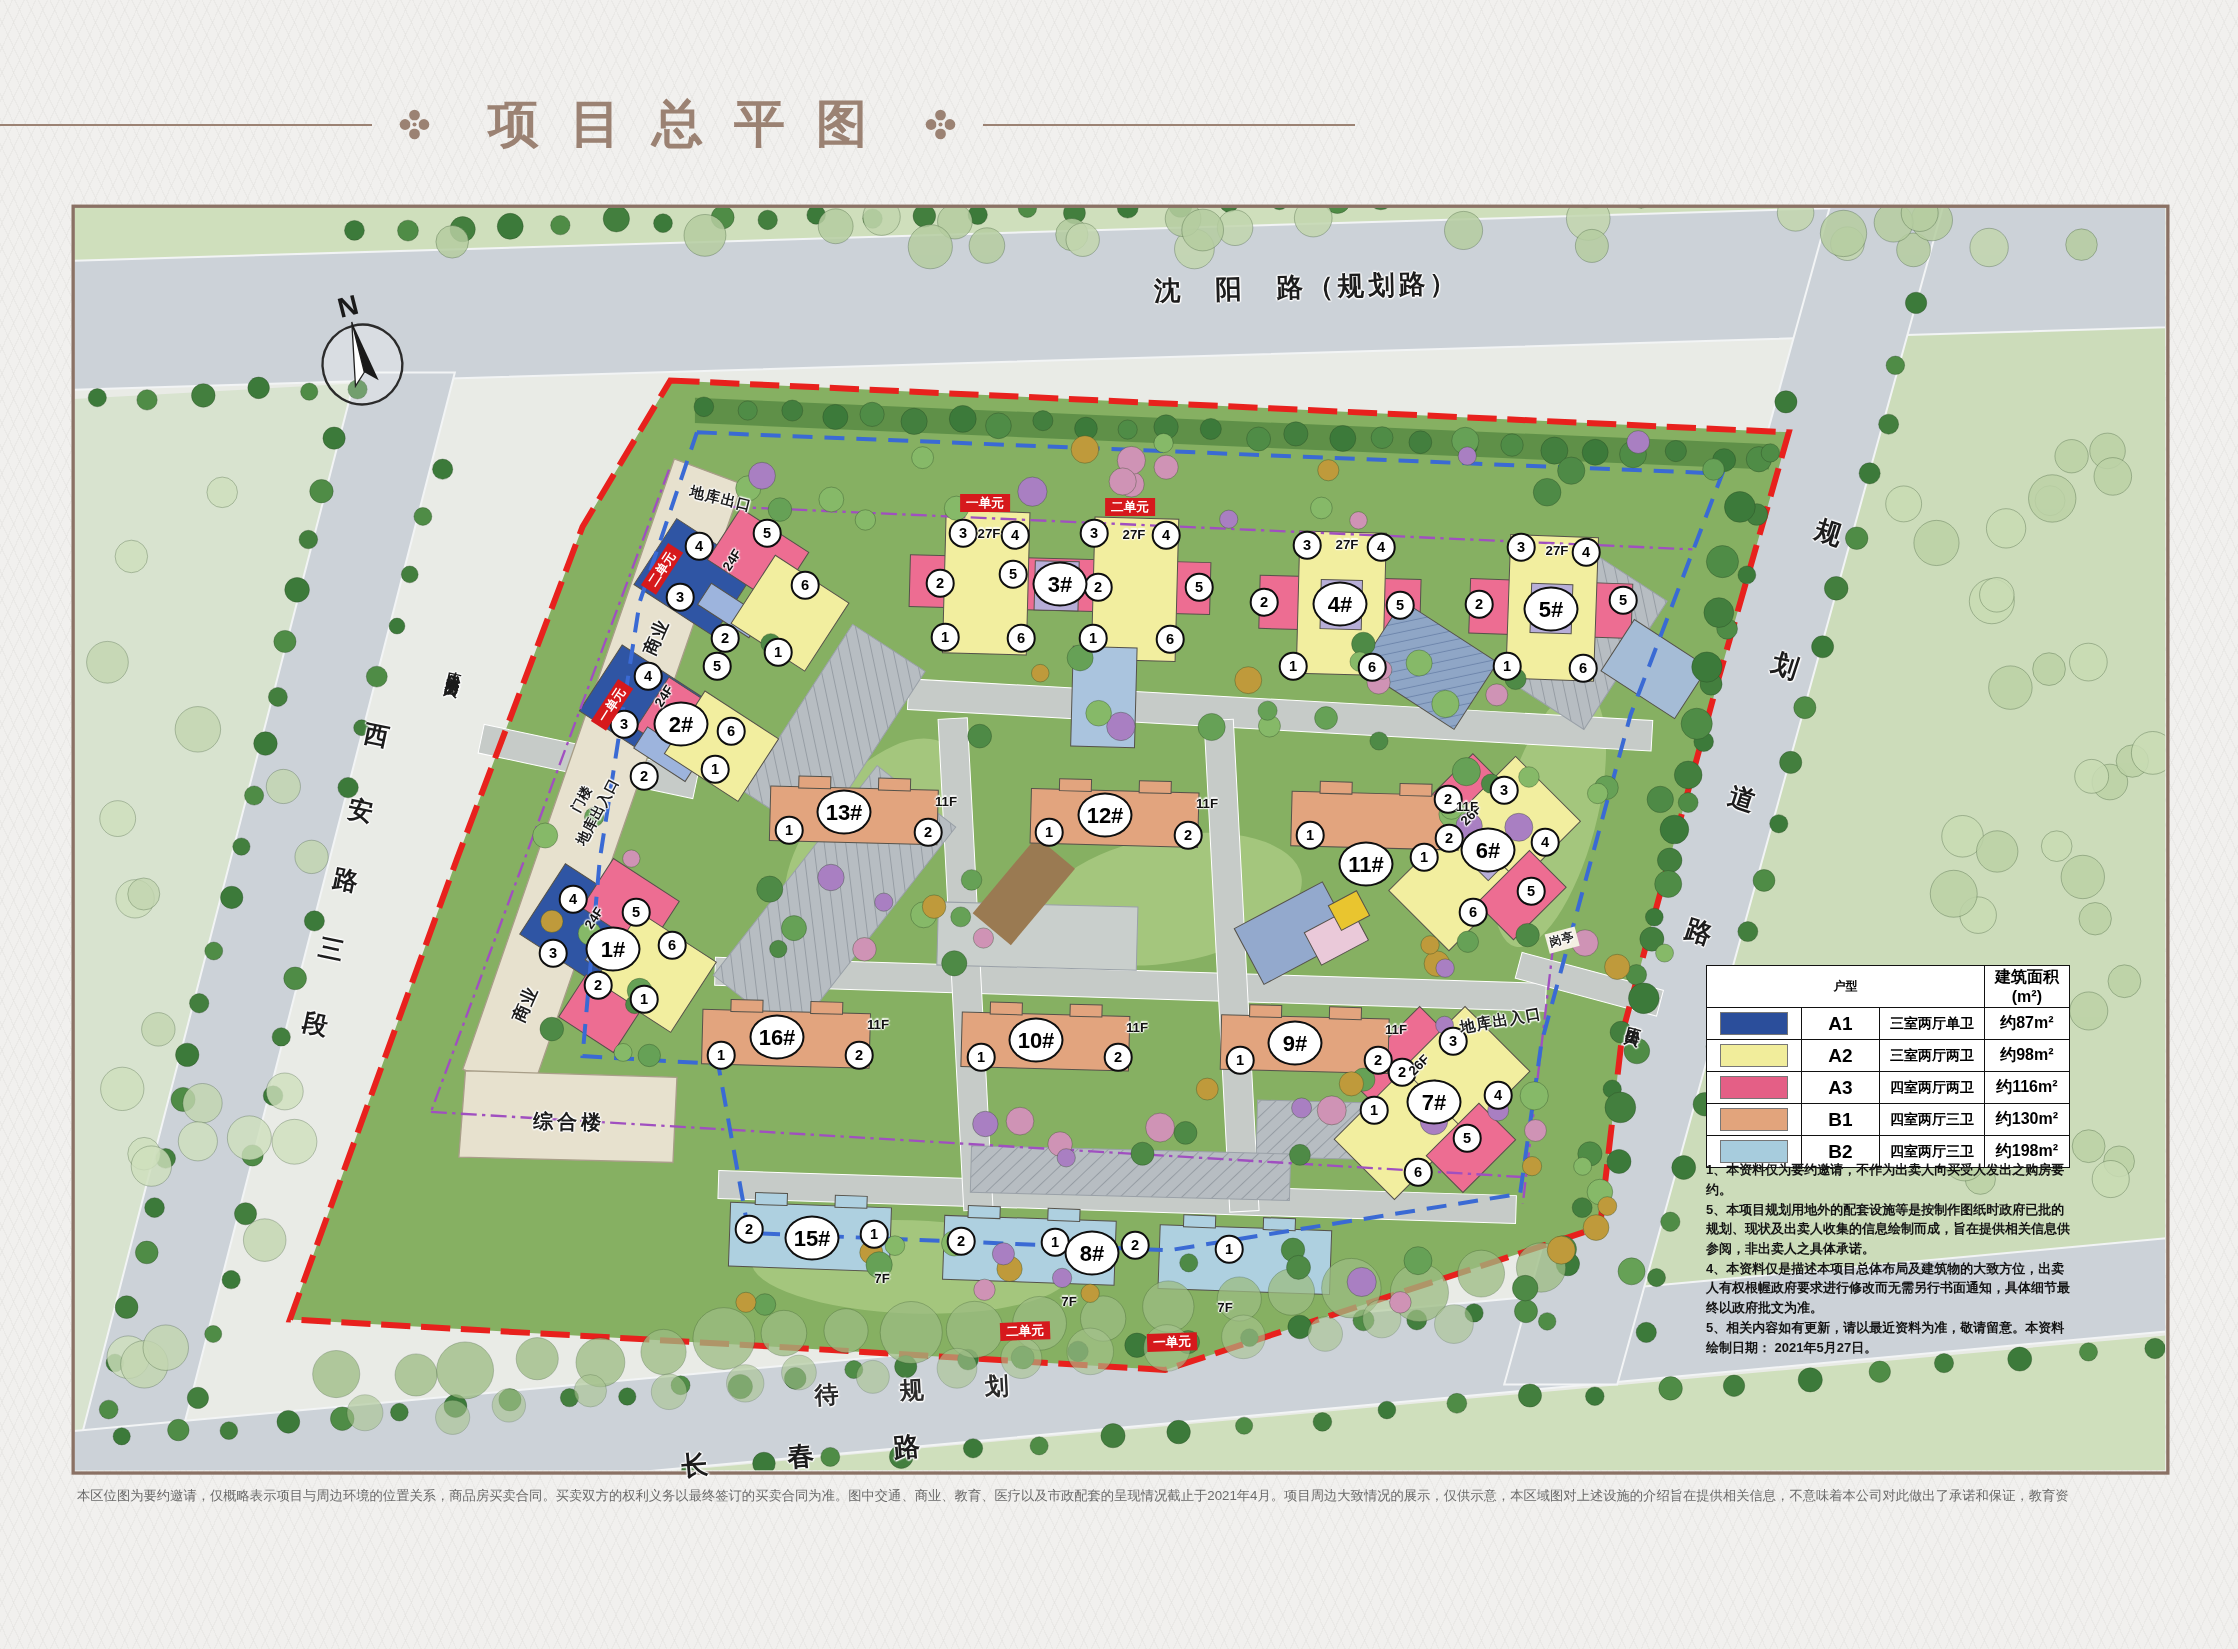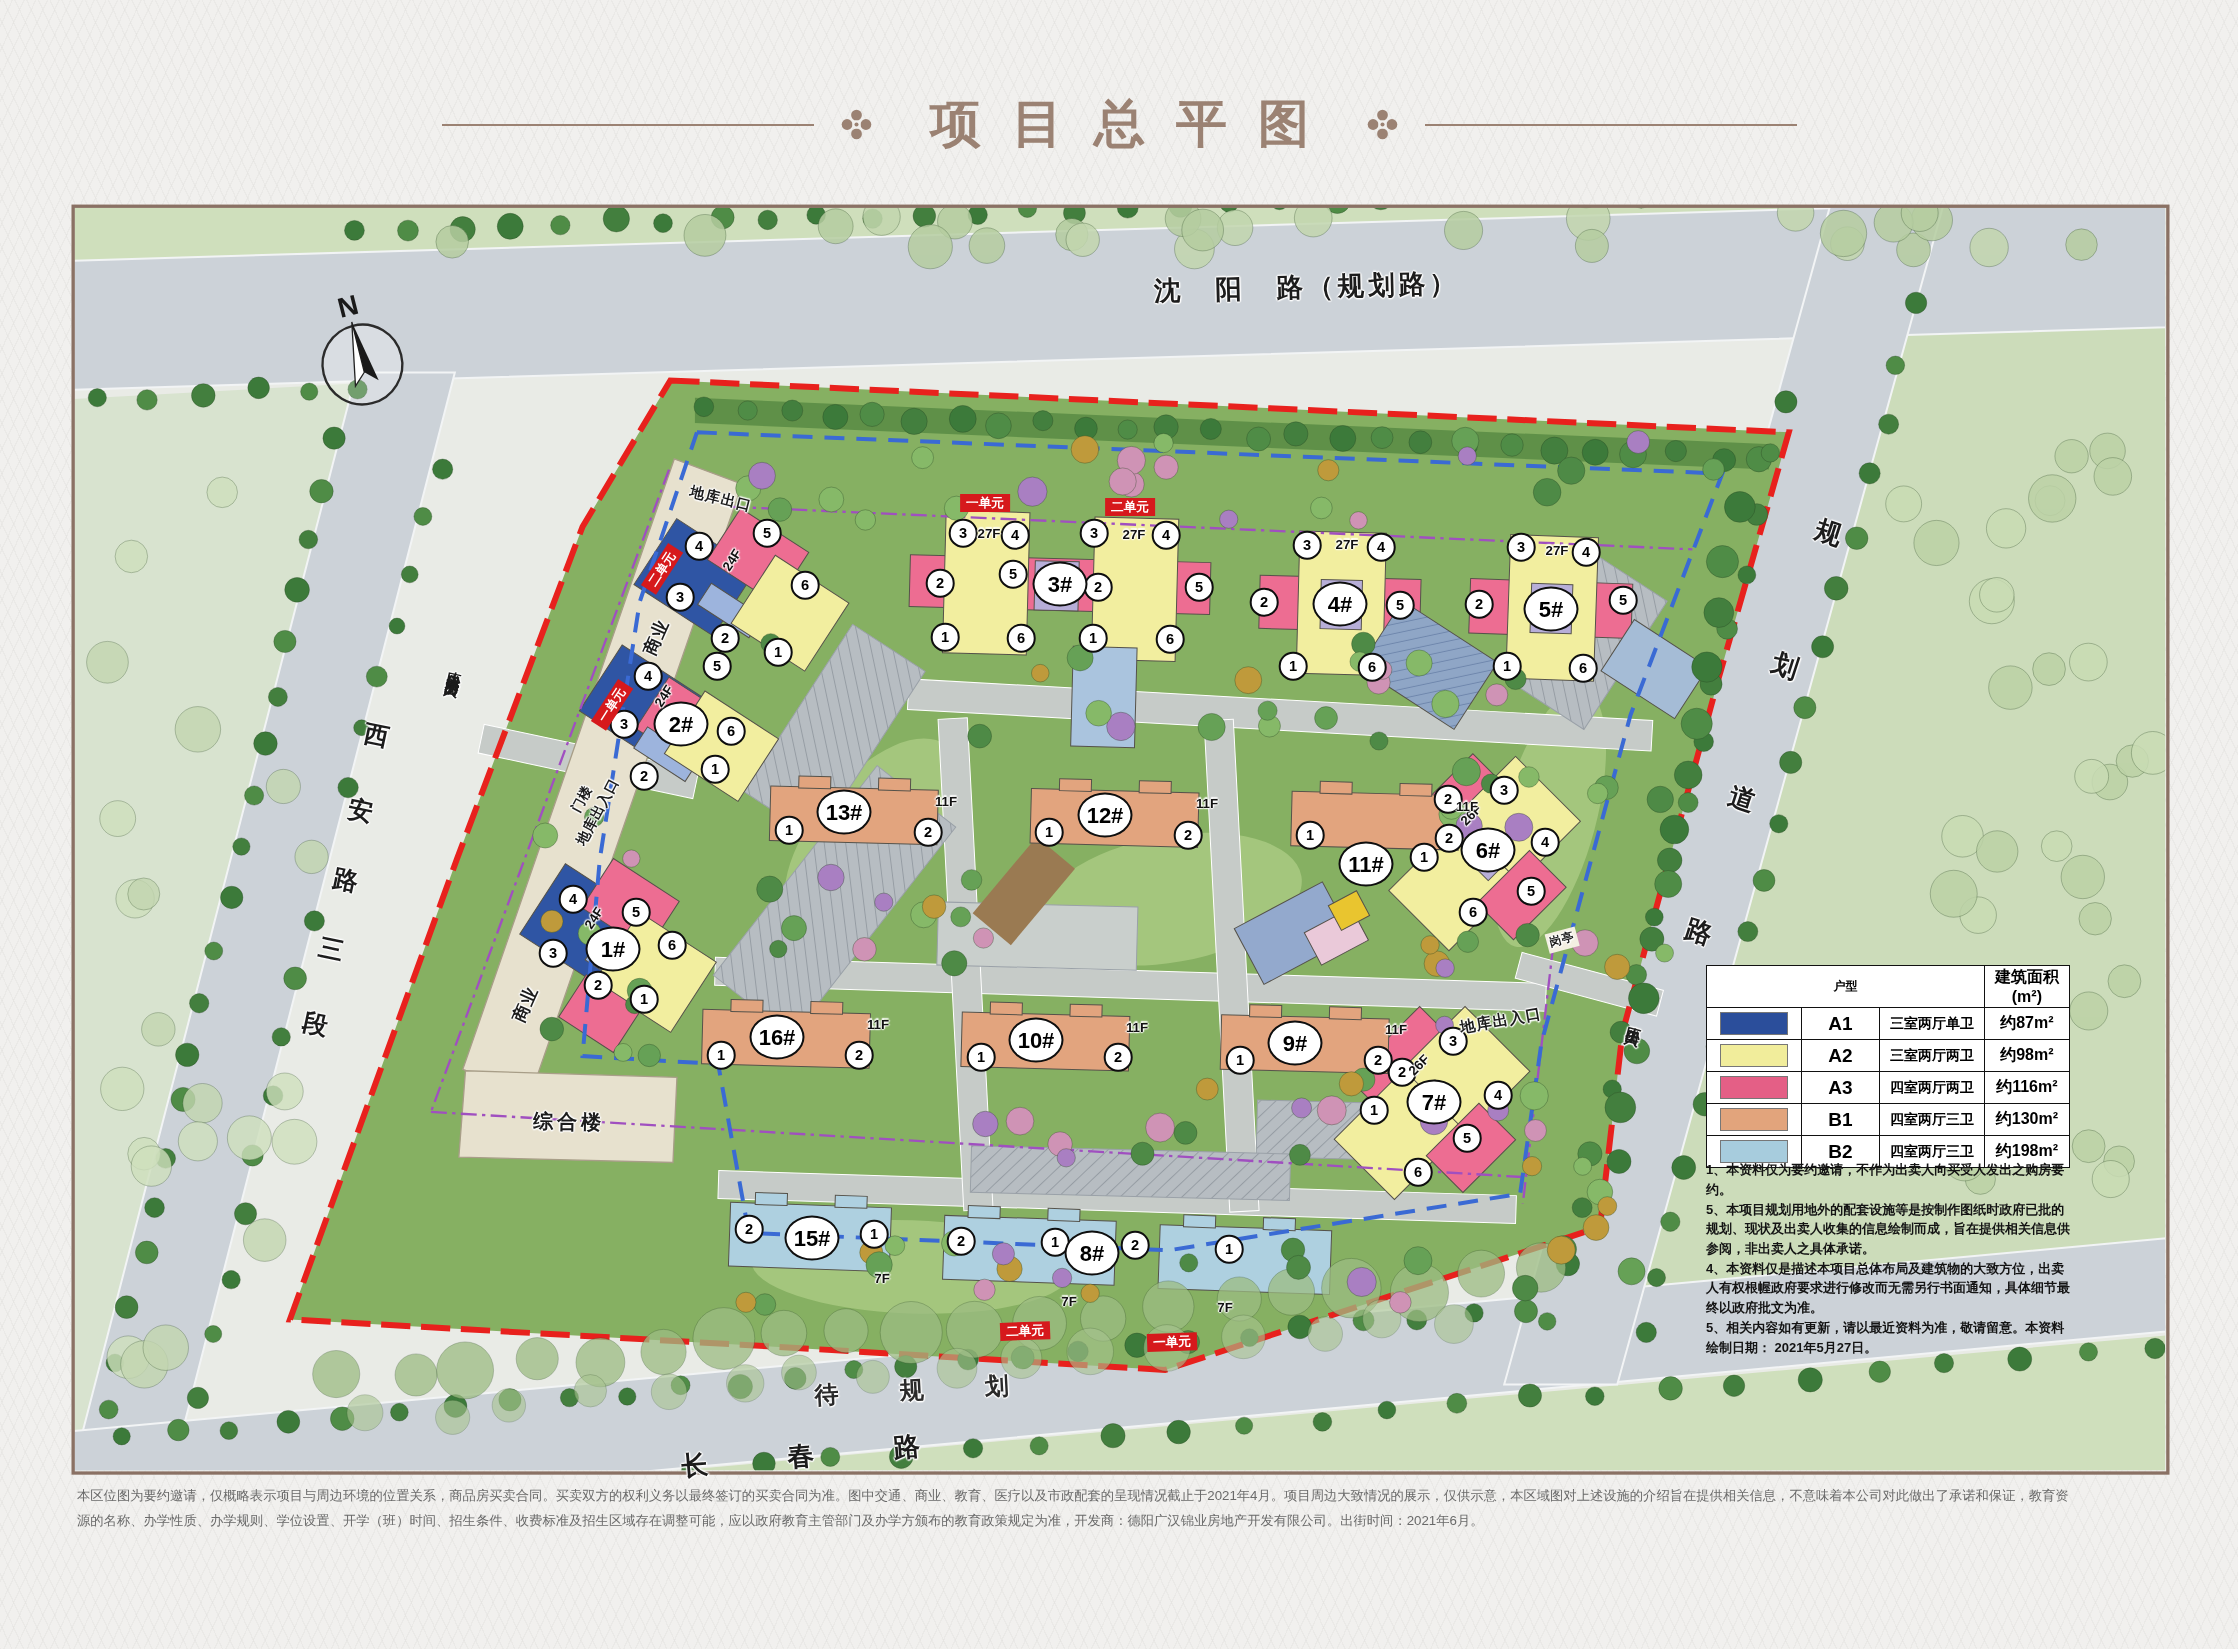--- a/index.html
+++ b/index.html
@@ -3,21 +3,21 @@
 <meta charset="utf-8">
 <style>
   html,body{margin:0;padding:0;background:#f1f0ee;}
   .page{position:relative;width:2239px;height:1650px;overflow:hidden;
     font-family:"Liberation Sans",sans-serif;
     background:
       repeating-linear-gradient(115deg, rgba(222,221,218,.35) 0 1.3px, transparent 1.3px 10.6px),
       repeating-linear-gradient(65deg, rgba(222,221,218,.35) 0 1.3px, transparent 1.3px 10.6px),
       #f1f0ee;}
   
-  .header{position:absolute;left:0;top:78px;width:100%;height:93px;display:flex;align-items:center;justify-content:center;gap:25px;}
+  .header{position:absolute;left:0;top:78px;width:100%;height:93px;display:flex;align-items:center;gap:25px;}
   .hline{width:372px;height:2px;background:#9b8273;}
   .title{font-size:51px;font-weight:700;color:#9b8273;letter-spacing:31px;text-indent:31px;white-space:nowrap;}
   .orn{width:35px;height:35px;flex:0 0 auto;}
   
   #mapsvg{position:absolute;left:0;top:0;}
   #overlay{position:absolute;left:0;top:0;width:2239px;height:1650px;pointer-events:none;}
   .ml{position:absolute;font-weight:700;color:#1c1c1c;white-space:nowrap;
       text-shadow:-1.3px 0 1.3px #fff,1.3px 0 1.3px #fff,0 -1.3px 1.3px #fff,0 1.3px 1.3px #fff,0.7px 0.7px 1.3px #fff;}
   .ml.vert{writing-mode:vertical-rl;}
   .uc{position:absolute;width:24.6px;height:24.6px;border-radius:50%;background:#fff;border:2px solid #0e0e0e;
@@ -899,17 +899,16 @@
 
   <div class="notes" id="notes">
       <div>1、本资料仅为要约邀请，不作为出卖人向买受人发出之购房要约。</div>
       <div>5、本项目规划用地外的配套设施等是按制作图纸时政府已批的规划、现状及出卖人收集的信息绘制而成，旨在提供相关信息供参阅，非出卖人之具体承诺。</div>
       <div>4、本资料仅是描述本项目总体布局及建筑物的大致方位，出卖人有权根幄政府要求进行修改而无需另行书面通知，具体细节最终以政府批文为准。</div>
       <div>5、相关内容如有更新，请以最近资料为准，敬请留意。本资料绘制日期：  2021年5月27日。</div>
     </div>
 
   <div class="footer">
     <div>本区位图为要约邀请，仅概略表示项目与周边环境的位置关系，商品房买卖合同。买卖双方的权利义务以最终签订的买卖合同为准。图中交通、商业、教育、医疗以及市政配套的呈现情况截止于2021年4月。项目周边大致情况的展示，仅供示意，本区域图对上述设施的介绍旨在提供相关信息，不意味着本公司对此做出了承诺和保证，教育资</div>
-    <div>源的名称、办学性质、办学规则、学位设置、开学（班）时间、招生条件、收费标准及招生区域存在调整可能，应以政府教育主管部门及办学方颁布的教育政策规定为准，开发商：德阳广汉锦业房地产开发有限公司。出街时间：2021年6月。</div>
   </div>
 
 </div>
 
 
 </body></html>

